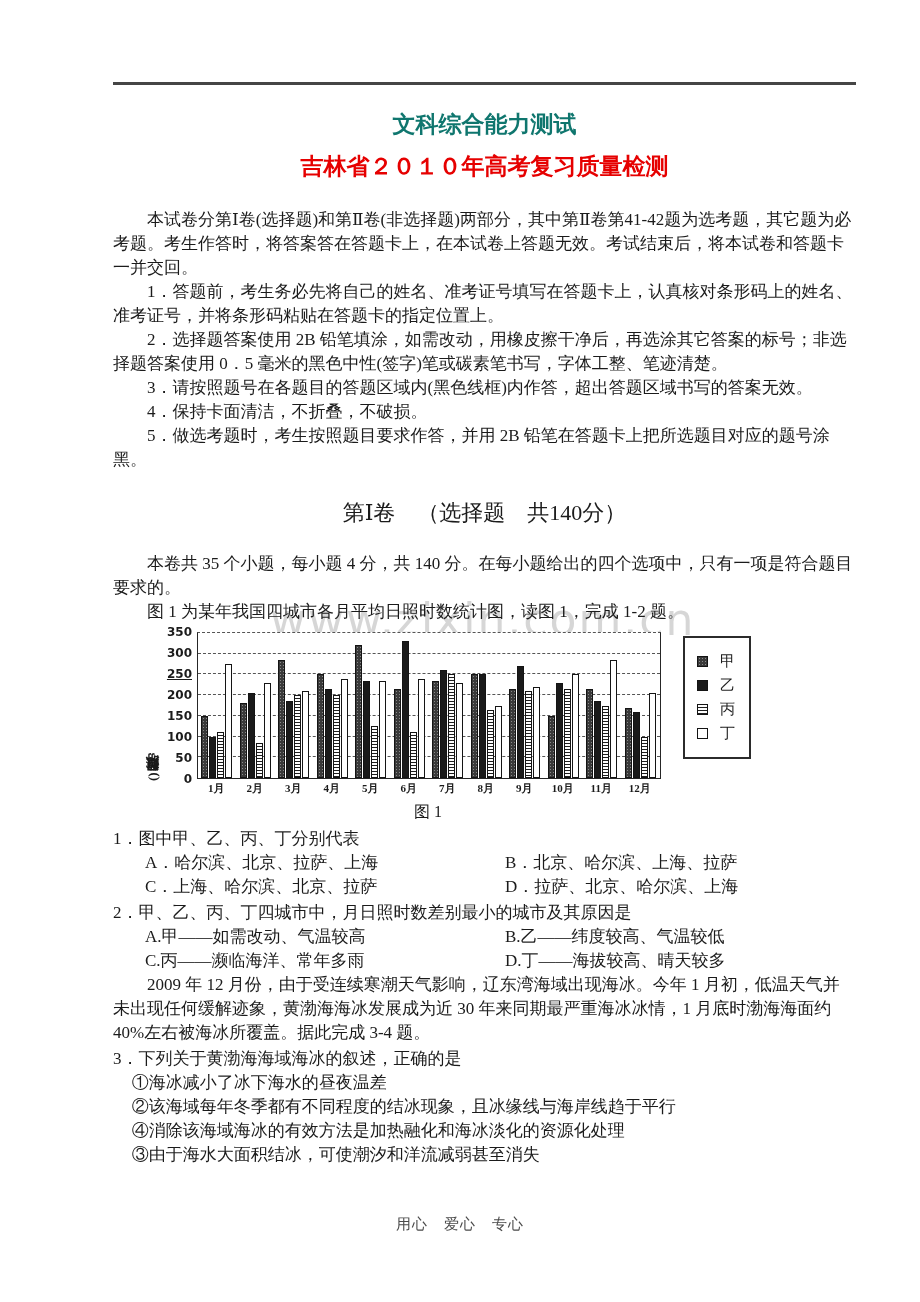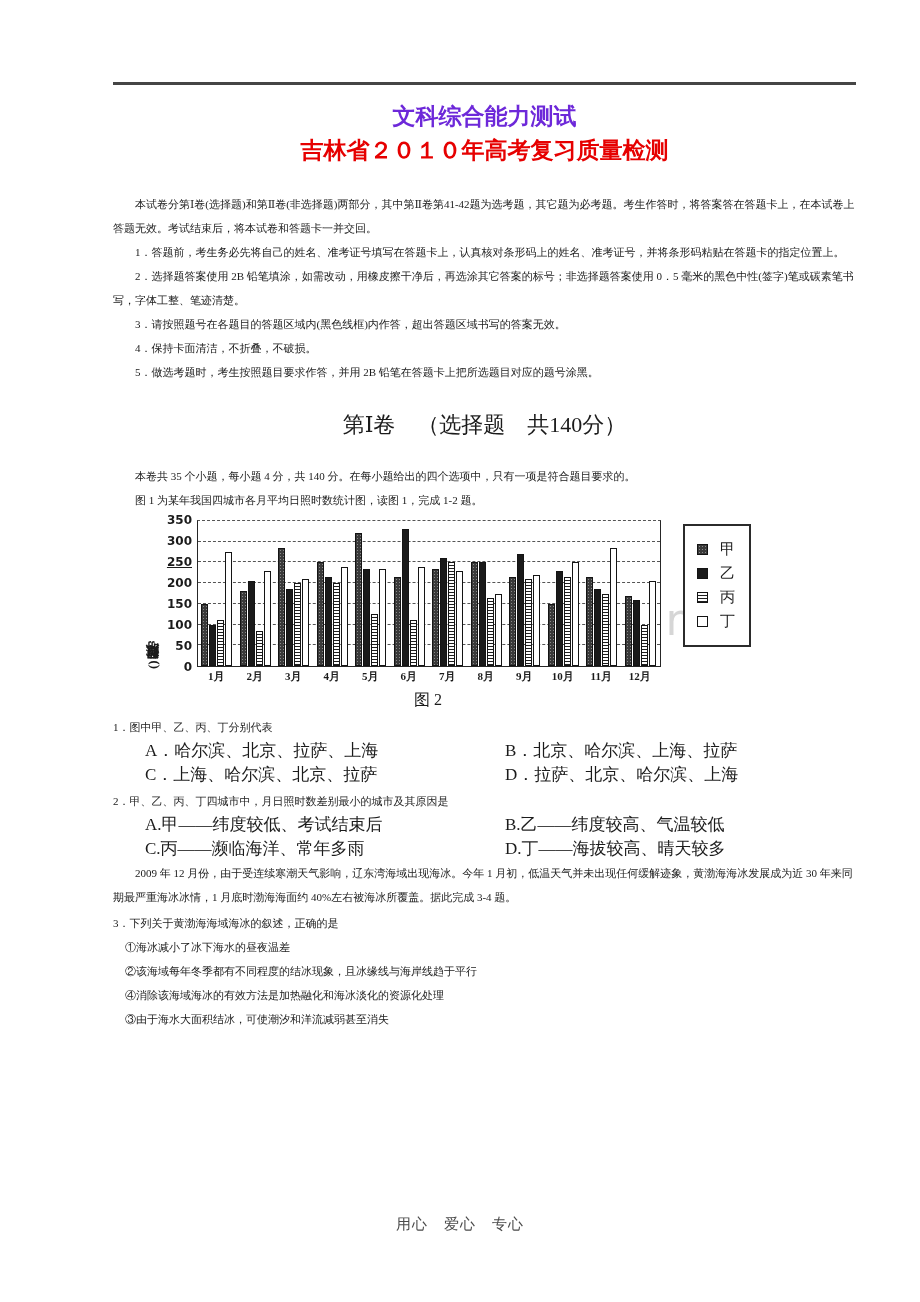--- a/index.html
+++ b/index.html
@@ -2,23 +2,23 @@
 <html><head>
 <meta charset="utf-8">
 <style>
   html,body{margin:0;padding:0;background:#888;}
   .page{
     position:relative;width:920px;height:1302px;margin:0 auto;background:#ffffff;
     overflow:hidden;font-family:"Liberation Serif","DejaVu Serif",serif;color:#1b1b1b;
   }
   .top-rule{position:absolute;top:82px;left:113px;right:64px;height:3px;background:#454545;}
   .content{position:absolute;top:98px;left:113px;width:743px;}
-  .doc-title{margin:4px;text-align:center;font-size:23px;font-weight:bold;color:#6d28d9;line-height:30px;}
+  .doc-title{margin:12px;text-align:center;font-size:23px;font-weight:bold;color:#0f766e;line-height:30px;}
   .doc-subtitle{margin:0 0 26px 0;text-align:center;font-size:23px;font-weight:bold;color:#e60000;line-height:30px;}
-  p{margin:0;font-size:11px;line-height:24px;}
+  p{margin:0;font-size:17px;line-height:24px;}
   .indent{text-indent:2em;}
   .sec-heading{text-align:center;font-size:22px;line-height:30px;margin:26px 0 24px 0;font-weight:normal;}
   .watermark{
     position:absolute;left:270px;top:594px;font-family:"DejaVu Sans","Liberation Sans",sans-serif;
     font-size:44px;color:#b5b5b5;opacity:.55;letter-spacing:2px;white-space:nowrap;z-index:0;pointer-events:none;
   }
   .zmain{position:relative;z-index:1;}
   
   .figure-row{display:flex;margin:8px 0 0 30px;}
   .ylab{
@@ -188,21 +188,21 @@
                 <span>6月</span>
                 <span>7月</span>
                 <span>8月</span>
                 <span>9月</span>
                 <span>10月</span>
                 <span>11月</span>
                 <span>12月</span>
               </div>
           </div>
         </div>
-        <div class="fig-caption">图 2</div>
+        <div class="fig-caption">图 1</div>
       </div>
       <div class="legend">
           <div class="legend-row">
             <span class="legend-swatch speckled-dark"></span>
             <span class="legend-label">甲</span>
           </div>
           <div class="legend-row">
             <span class="legend-swatch solid-dark"></span>
             <span class="legend-label">乙</span>
           </div>
@@ -220,21 +220,21 @@
     <p class="q-stem">1．图中甲、乙、丙、丁分别代表</p>
     <div class="opts">
       <span>A．哈尔滨、北京、拉萨、上海</span>
       <span>B．北京、哈尔滨、上海、拉萨</span>
       <span>C．上海、哈尔滨、北京、拉萨</span>
       <span>D．拉萨、北京、哈尔滨、上海</span>
     </div>
 
     <p class="q-stem">2．甲、乙、丙、丁四城市中，月日照时数差别最小的城市及其原因是</p>
     <div class="opts">
-      <span>A.甲——纬度较低、考试结束后</span>
+      <span>A.甲——如需改动、气温较高</span>
       <span>B.乙——纬度较高、气温较低</span>
       <span>C.丙——濒临海洋、常年多雨</span>
       <span>D.丁——海拔较高、晴天较多</span>
     </div>
 
     <p class="indent">2009 年 12 月份，由于受连续寒潮天气影响，辽东湾海域出现海冰。今年 1 月初，低温天气并未出现任何缓解迹象，黄渤海海冰发展成为近 30 年来同期最严重海冰冰情，1 月底时渤海海面约 40%左右被海冰所覆盖。据此完成 3-4 题。</p>
 
     <p class="q-stem">3．下列关于黄渤海海域海冰的叙述，正确的是</p>
     <p class="stmt">①海冰减小了冰下海水的昼夜温差</p>
     <p class="stmt">②该海域每年冬季都有不同程度的结冰现象，且冰缘线与海岸线趋于平行</p>

